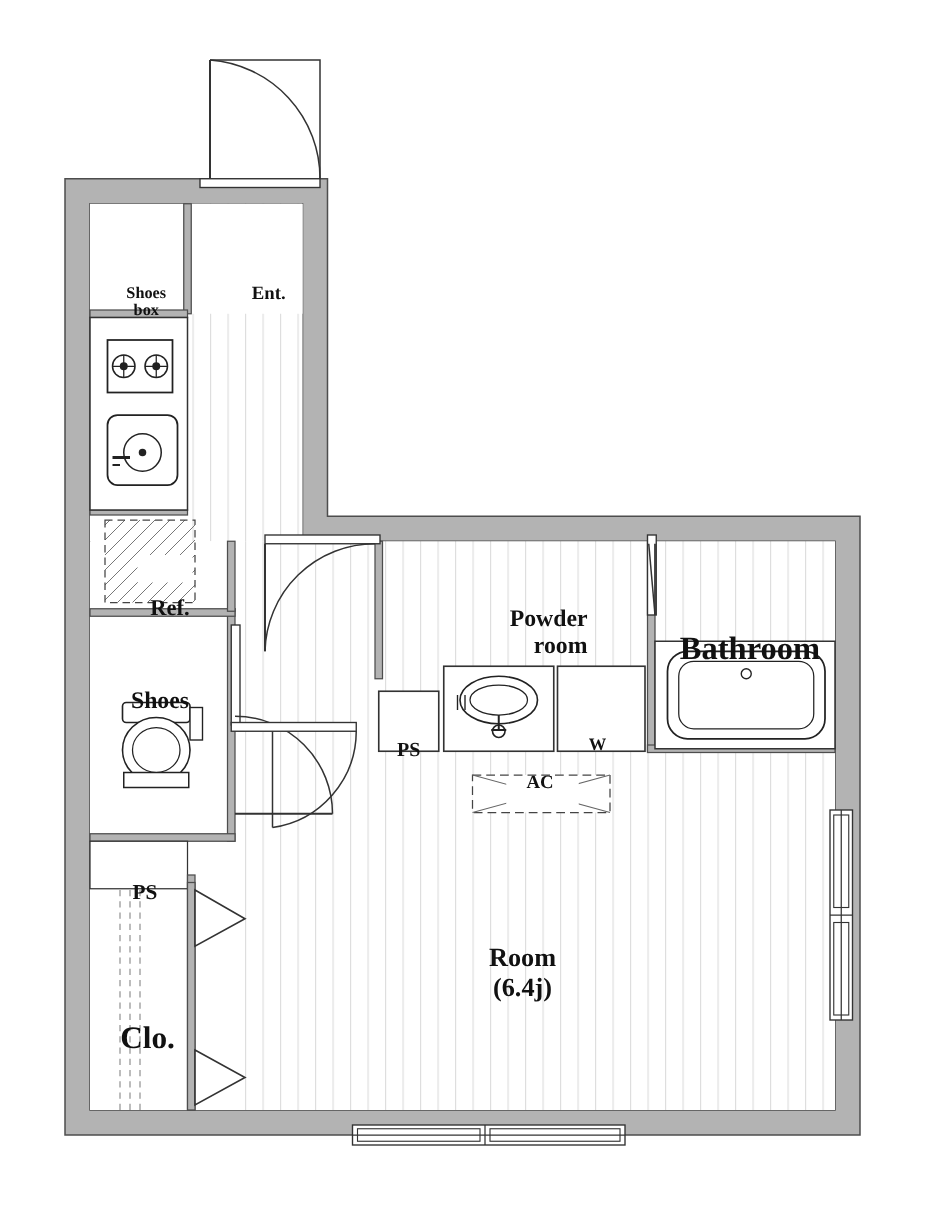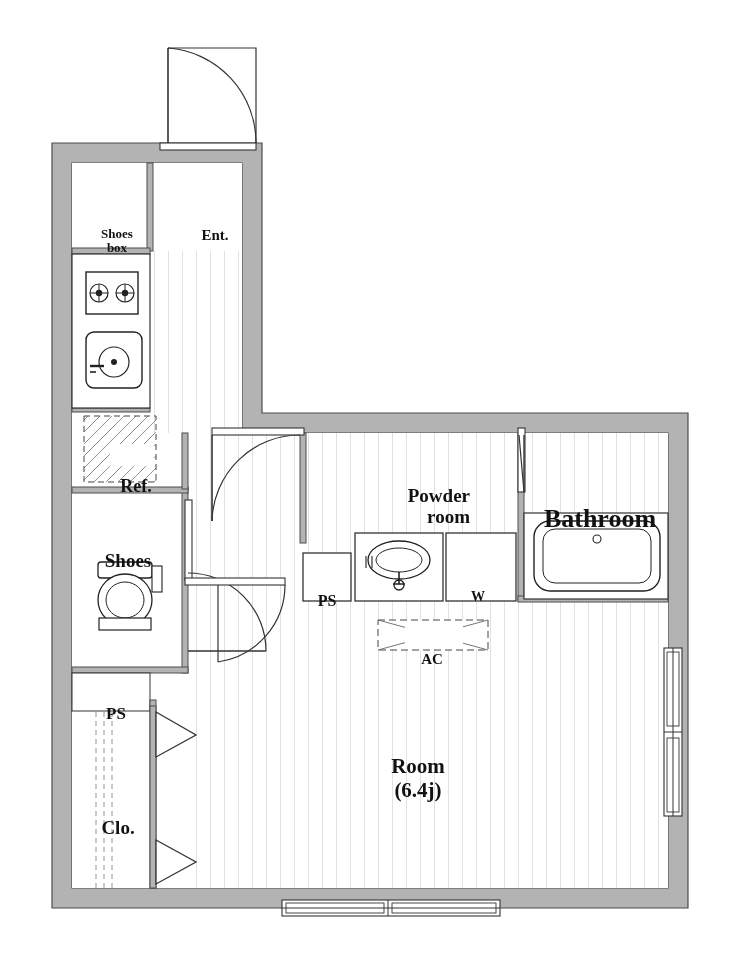--- a/index.html
+++ b/index.html
@@ -182,21 +182,21 @@
     <rect x="667" y="738" width="12" height="74" fill="none" stroke="#333" stroke-width="0.9"></rect>
   </g>
 </svg>
 
 <div class="lbl" style="left: 170px; width: 90px; font-size: 15px; top: 197.3px;">Ent.</div>
 <div class="lbl" style="left: 82px; width: 70px; font-size: 13px; top: 196.9px;">Shoes
 box</div>
 <div class="lbl" style="left: 106px; width: 60px; font-size: 18px; top: 445.9px;">Ref.</div>
 <div class="lbl" style="left: 83px; width: 90px; font-size: 19px; top: 519.7px;">Shoes</div>
 <div class="lbl" style="left: 86px; width: 60px; font-size: 17px; top: 674.1px;">PS</div>
-<div class="lbl" style="left: 83px; width: 70px; font-size: 19px; top: 786.7px;">Clo.</div>
+<div class="lbl" style="left: 83px; width: 70px; font-size: 25px; top: 786.7px;">Clo.</div>
 <div class="lbl" style="left: 340px; width: 130px; font-size: 19px; top: 454.7px; text-align: right;">Powder
 room</div>
 <div class="lbl" style="left: 302px; width: 50px; font-size: 16px; top: 561.8px;">PS</div>
 <div class="lbl" style="left: 463px; width: 30px; font-size: 14px; top: 559.2px;">W</div>
 <div class="lbl" style="left: 530px; width: 140px; font-size: 26px; top: 473.7px;">Bathroom</div>
-<div class="lbl" style="left: 412px; width: 40px; font-size: 15px; top: 621px;">AC</div>
+<div class="lbl" style="left: 412px; width: 40px; font-size: 15px; top: 588px;">AC</div>
 <div class="lbl" style="left: 358px; width: 120px; font-size: 21px; top: 725.3px;">Room
 (6.4j)</div>
 
 </body></html>

